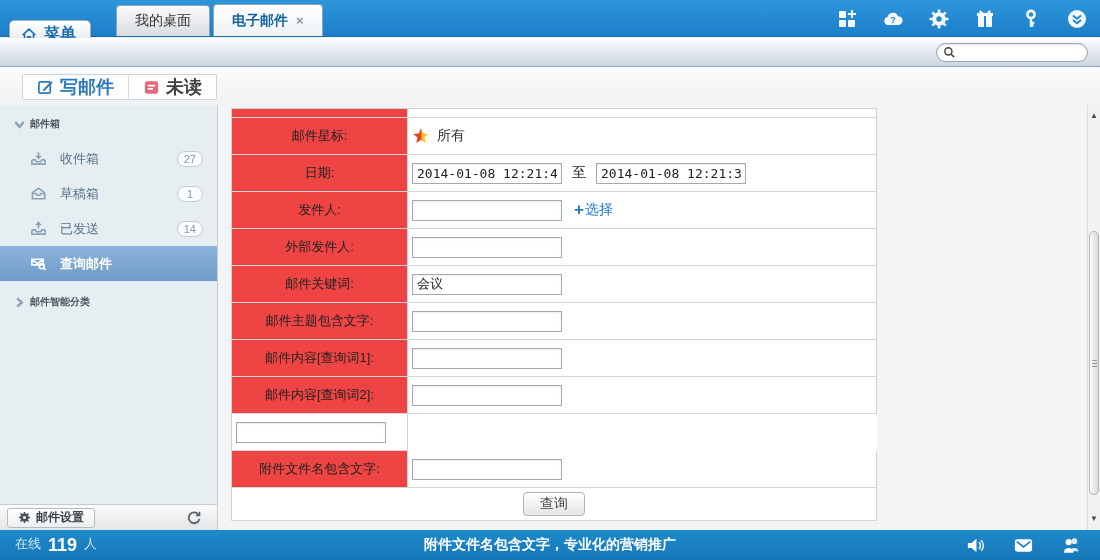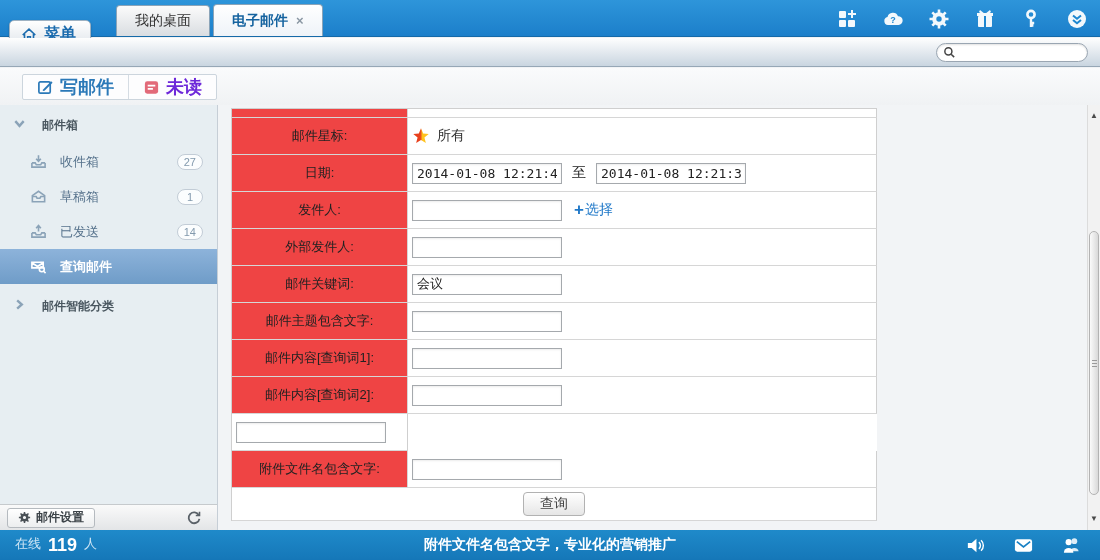--- a/index.html
+++ b/index.html
@@ -38,30 +38,30 @@
 
   
   .toolbar { position:absolute; left:0; top:68px; width:1100px; height:37px;
     background:linear-gradient(#fafbfc,#f0f2f4); }
   .tool-group { position:absolute; left:22px; top:6px; height:26px; display:flex;
     background:#fdfdfe; border:1px solid #ccd5dd; border-radius:2px; }
   .tool-btn { display:flex; align-items:center; gap:6px; padding:0 14px; font-size:18px;
     font-weight:bold; cursor:pointer; }
   .tool-btn + .tool-btn { border-left:1px solid #d5dce3; }
   .tool-btn.compose { color:#2b79b8; }
-  .tool-btn.unread { color:#6d28d9; }
+  .tool-btn.unread { color:#404040; }
 
   
   .bodywrap { position:absolute; left:0; top:105px; width:1100px; height:425px; display:flex; }
 
   
   .sidebar { width:218px; height:100%; background:#e7eef2; border-right:1px solid #c6ced6;
     position:relative; }
-  .side-header { display:flex; align-items:flex-start; gap:16px; padding:12px 0 10px 13px;
-    font-size:12px; font-weight:bold; color:#49565f; cursor:pointer; }
+  .side-header { display:flex; align-items:center; gap:4px; padding:12px 0 10px 13px;
+    font-size:10px; font-weight:bold; color:#49565f; cursor:pointer; }
   .side-item { height:35px; display:flex; align-items:center; padding-left:30px; cursor:pointer;
     color:#5c7astretch; }
   .side-item .lbl { margin-left:13px; font-size:13px; color:#5b7astretch; }
   .side-item .lbl { color:#56728c; }
   .side-item .sicon { width:17px; height:17px; color:#8ba3b8; }
   .badge { margin-left:auto; margin-right:14px; min-width:26px; height:16px; padding:0 6px;
     background:#fbfdfe; border:1px solid #c2ccd6; border-radius:9px; font-size:11px;
     color:#8299ad; display:flex; align-items:center; justify-content:center; }
   .side-item.selected { background:linear-gradient(#8db3da,#6f9cc8); }
   .side-item.selected .lbl { color:#fff; font-weight:bold; }

